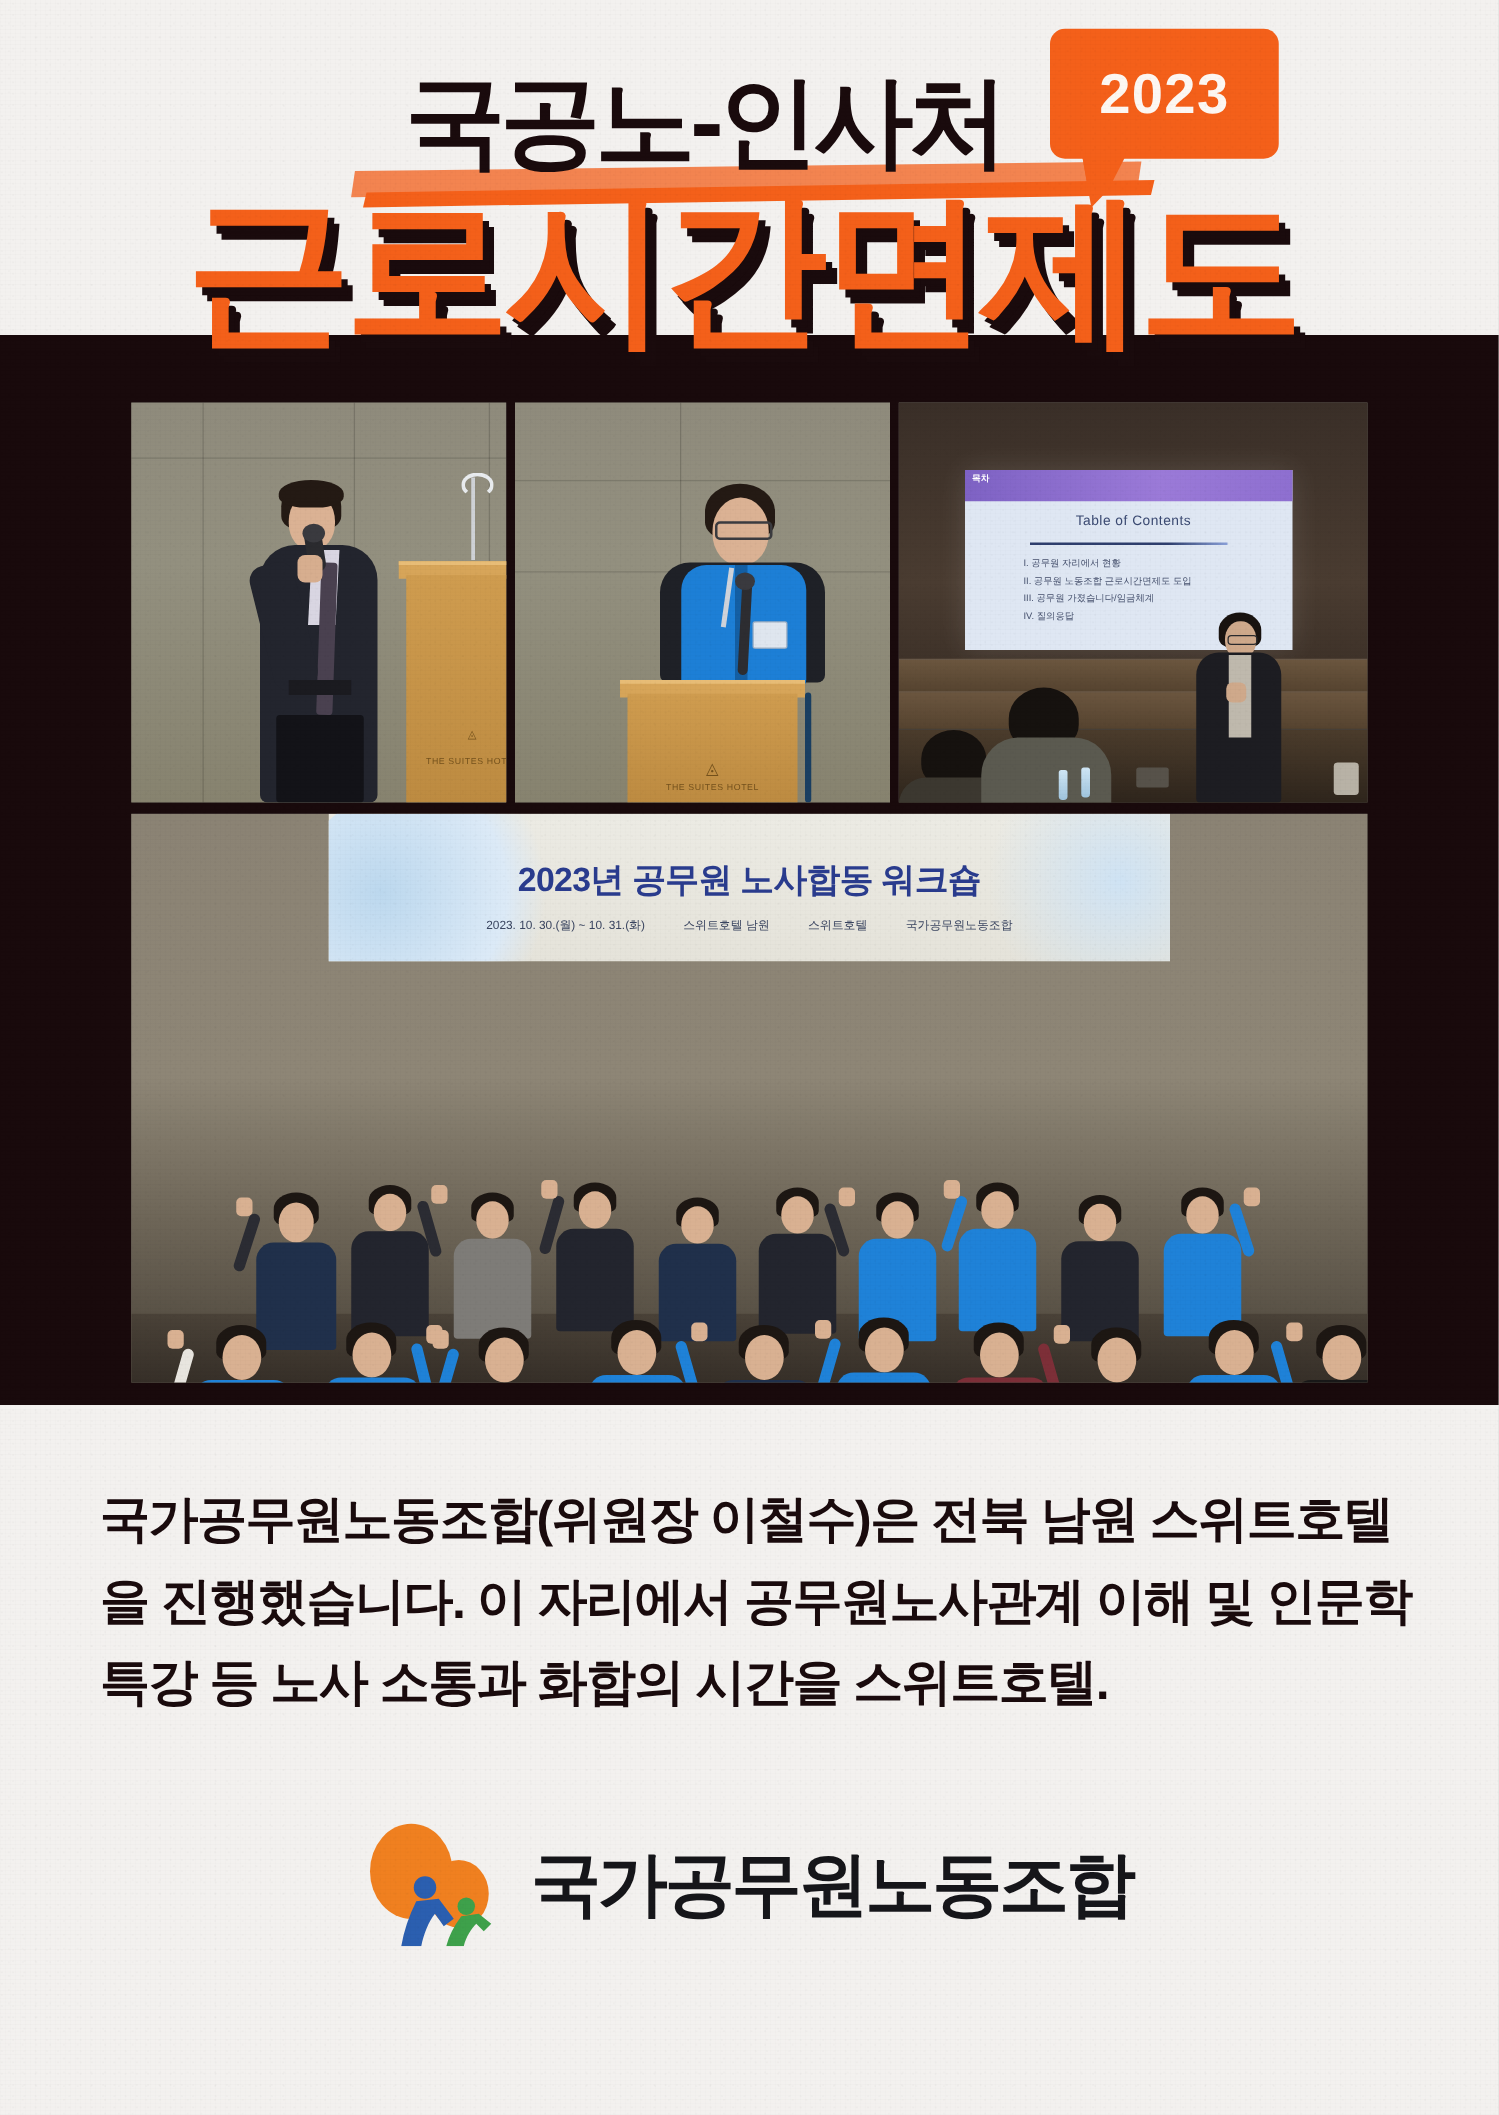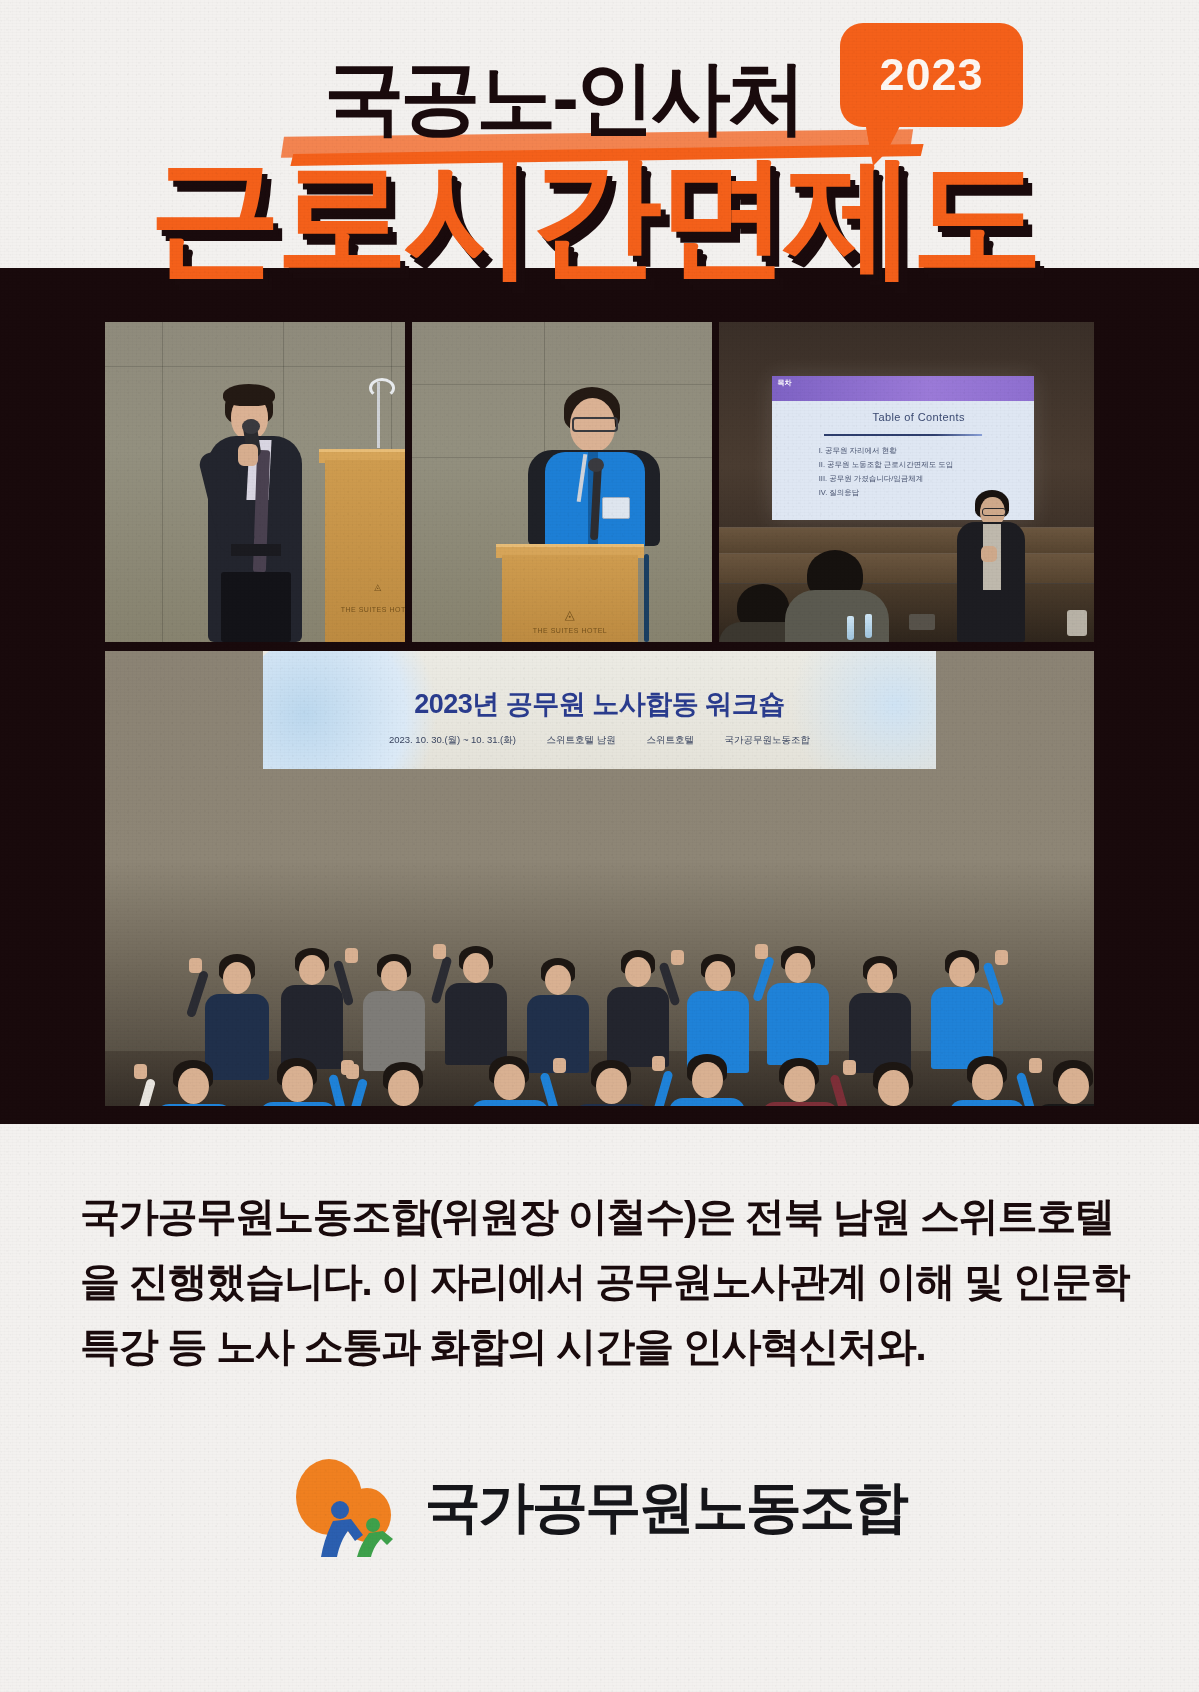--- a/index.html
+++ b/index.html
@@ -84,21 +84,21 @@
     transform: skewX(-14deg) rotate(-0.9deg);
     z-index: 3;
   }
 
   
   .bubble {
     position: absolute;
     left: 840px; top: 23px;
     width: 183px; height: 104px;
     background: #f4601a;
-    border-radius: 23px;
+    border-radius: 12px;
     z-index: 6;
   }
   .bubble-text {
     position: absolute;
     inset: 0;
     display: flex;
     align-items: center;
     justify-content: center;
     color: #fdf7f2;
     font-size: 45px;
@@ -239,21 +239,21 @@
   }
   .screen-band-label {
     position: absolute;
     left: 6px; top: 2px;
     color: #fff;
     font-size: 7px;
     font-weight: 700;
   }
   .screen-title {
     position: absolute;
-    left: 16px; top: 24%;
+    left: 4px; top: 24%;
     width: 100%;
     text-align: center;
     color: #3b4a72;
     font-size: 11px;
     letter-spacing: .4px;
   }
   .screen-rule {
     position: absolute;
     left: 20%; top: 40%;
     width: 60%; height: 2px;
@@ -724,21 +724,21 @@
       <div class="gp-head" style="left:11px;top:8px;width:31px;height:36px;"></div>
       <div class="gp-vest black" style="left:-12px;top:44px;width:74px;height:110px;"></div>
 
     </div>
   </div>
 
   <div class="bottom">
     <div class="body-copy">
       <p>국가공무원노동조합(위원장 이철수)은 전북 남원 스위트호텔</p>
       <p>을 진행했습니다. 이 자리에서 공무원노사관계 이해 및 인문학</p>
-      <p>특강 등 노사 소통과 화합의 시간을 인사혁신처와.</p>
+      <p>특강 등 노사 소통과 화합의 시간을 스위트호텔.</p>
     </div>
   </div>
 
   <div class="footer-logo">
     <div class="logo-mark">
       <svg viewBox="0 0 106 104" width="106" height="104" aria-hidden="true">
 
         <ellipse cx="36" cy="44" rx="33" ry="38" fill="#f08020"></ellipse>
 
         <ellipse cx="74" cy="62" rx="24" ry="27" fill="#f08020"></ellipse>

